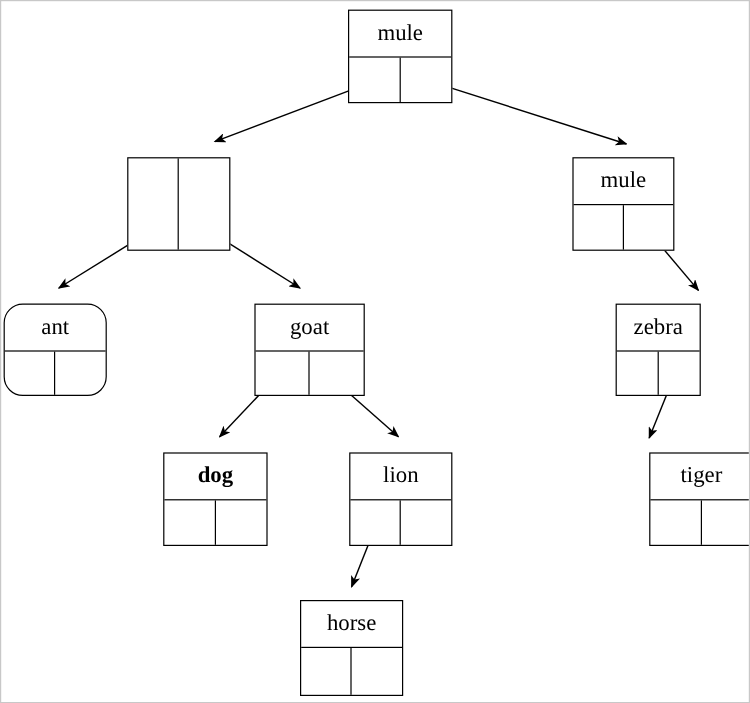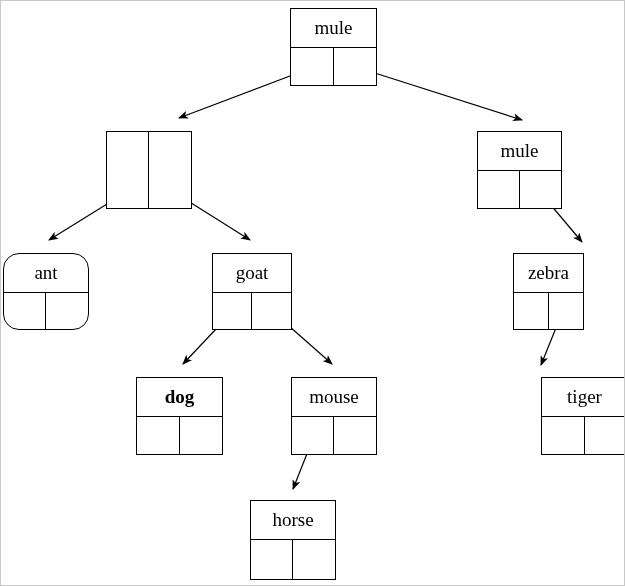--- a/index.html
+++ b/index.html
@@ -103,21 +103,21 @@
           <div class="ptr ptr-right"></div>
         </div>
       </div>
       <div class="node" style="left: 2px; top: 252px; width: 86px; height: 77px; border-radius: 16px;">
         <div class="node-label">ant</div>
         <div class="node-pointers">
           <div class="ptr ptr-left"></div>
           <div class="ptr ptr-right"></div>
         </div>
       </div>
-      <div class="node" style="left: 211px; top: 252px; width: 80px; height: 77px;">
+      <div class="node" style="left: 211px; top: 252px; width: 92px; height: 77px;">
         <div class="node-label">goat</div>
         <div class="node-pointers">
           <div class="ptr ptr-left"></div>
           <div class="ptr ptr-right"></div>
         </div>
       </div>
       <div class="node" style="left: 512px; top: 252px; width: 71px; height: 77px;">
         <div class="node-label">zebra</div>
         <div class="node-pointers">
           <div class="ptr ptr-left"></div>
@@ -125,21 +125,21 @@
         </div>
       </div>
       <div class="node" style="left: 135px; top: 376px; width: 87px; height: 78px; font-weight: bold;">
         <div class="node-label">dog</div>
         <div class="node-pointers">
           <div class="ptr ptr-left"></div>
           <div class="ptr ptr-right"></div>
         </div>
       </div>
       <div class="node" style="left: 290px; top: 376px; width: 86px; height: 78px;">
-        <div class="node-label">mouse</div>
+        <div class="node-label">lion</div>
         <div class="node-pointers">
           <div class="ptr ptr-left"></div>
           <div class="ptr ptr-right"></div>
         </div>
       </div>
       <div class="node" style="left: 496px; top: 376px; width: 87px; height: 78px; margin-left: 44px;">
         <div class="node-label">tiger</div>
         <div class="node-pointers">
           <div class="ptr ptr-left"></div>
           <div class="ptr ptr-right"></div>

